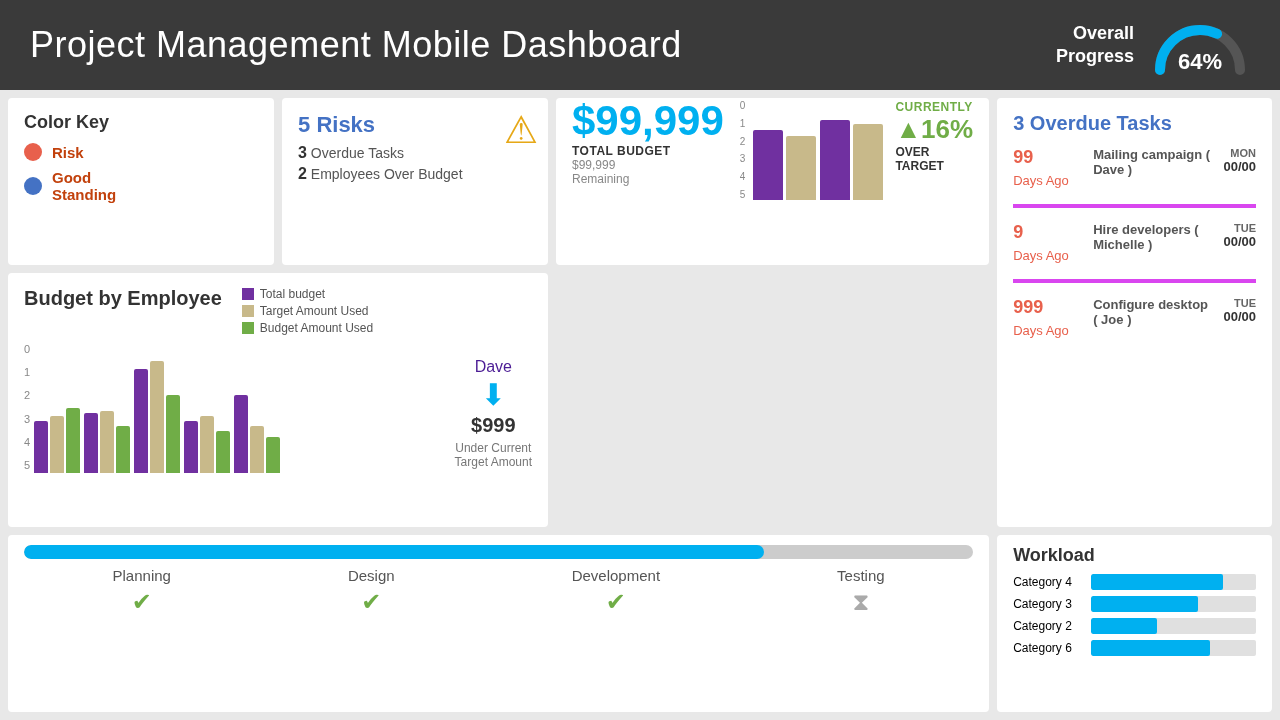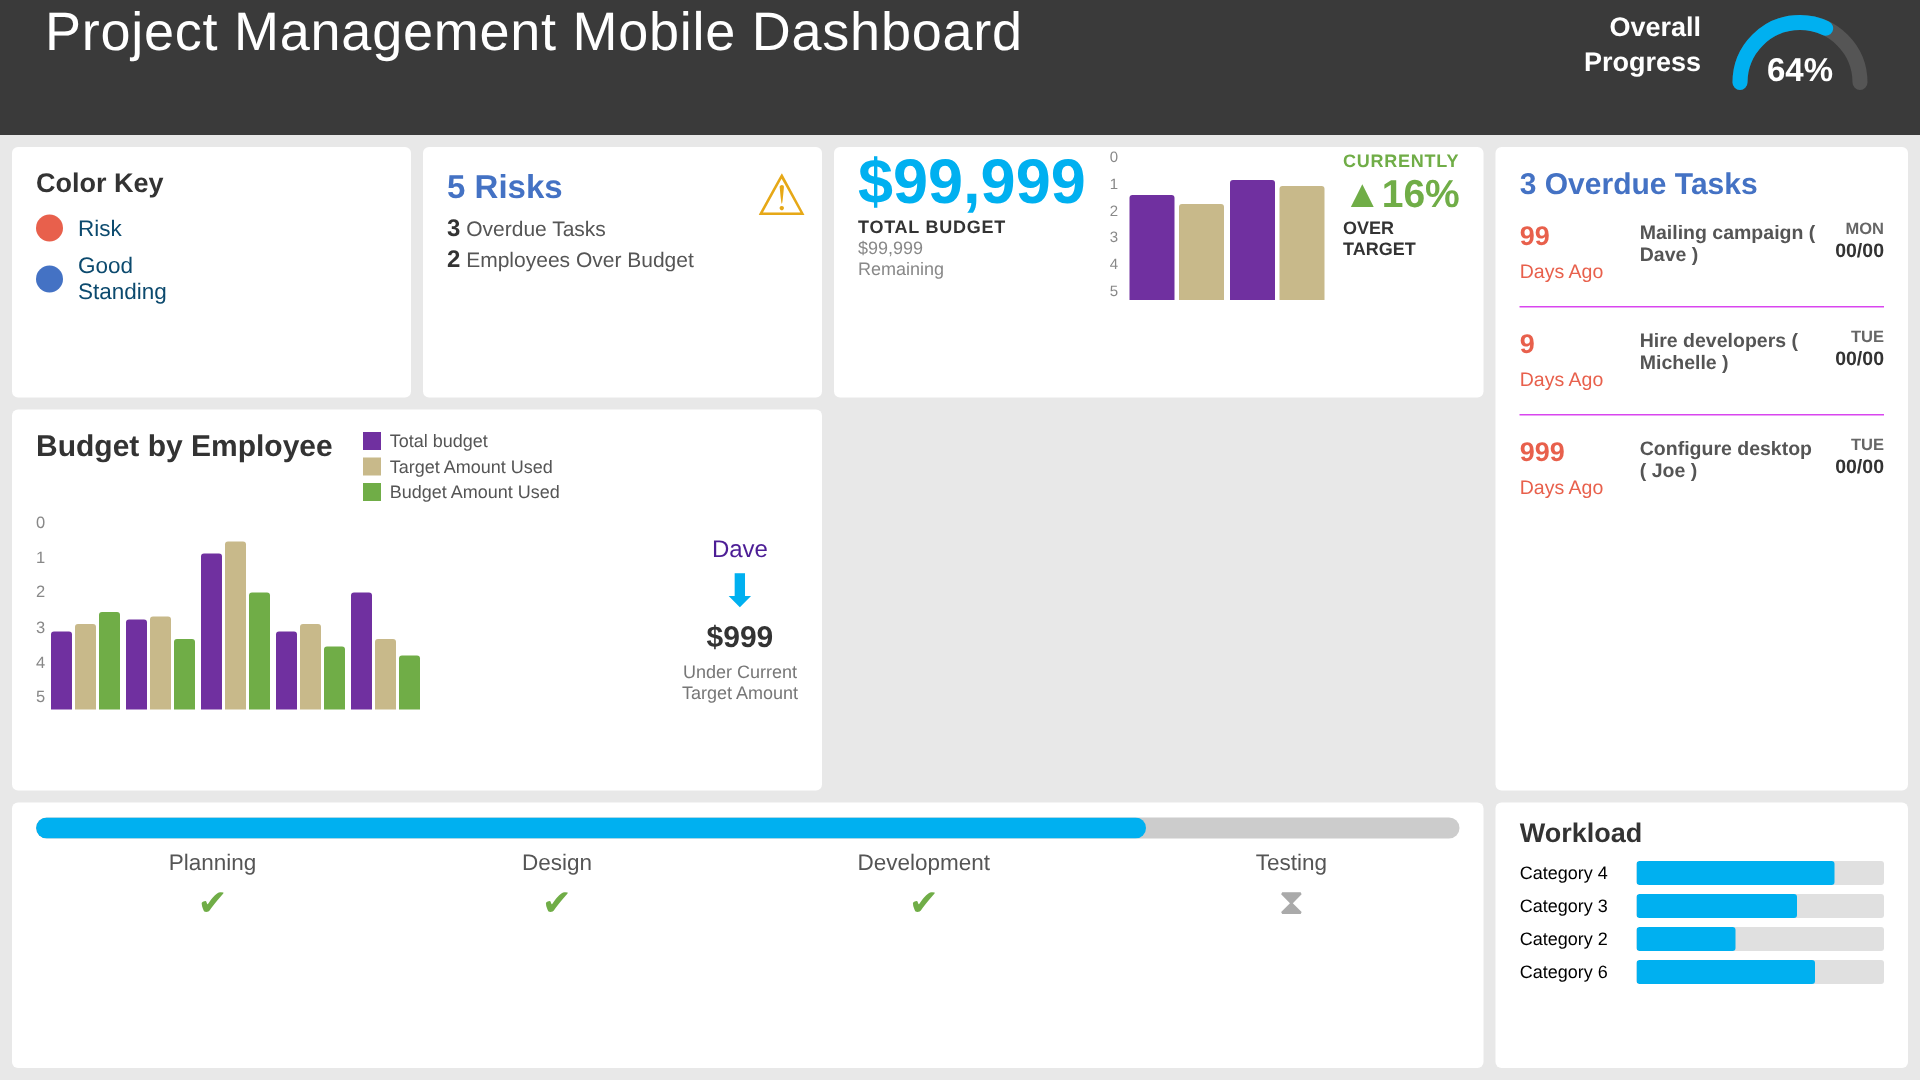--- a/index.html
+++ b/index.html
@@ -3,21 +3,21 @@
   <meta charset="utf-8">
   <style>
     * { box-sizing: border-box; margin: 0; padding: 0; }
     body { font-family: 'Segoe UI', Arial, sans-serif; background: #e8e8e8; width: 1280px; height: 720px; overflow: hidden; }
 
     
     .header {
       background: #3a3a3a;
       color: white;
       display: flex;
-      align-items: flex-start;
+      align-items: center;
       justify-content: space-between;
       padding: 0 30px;
       height: 90px;
     }
     .header-title {
       font-size: 36px;
       font-weight: 300;
       letter-spacing: 0.5px;
     }
     .overall-progress {
@@ -84,21 +84,21 @@
       margin-bottom: 8px;
     }
     .dot {
       width: 18px;
       height: 18px;
       border-radius: 50%;
       flex-shrink: 0;
     }
     .dot-risk { background: #e8604c; }
     .dot-good { background: #4472c4; }
-    .key-label { font-size: 15px; color: #0c4a6e; }
+    .key-label { font-size: 15px; color: #c2410c; font-weight: bold; }
 
     .risks-card {
       background: white;
       border-radius: 4px;
       padding: 14px 16px;
       position: relative;
     }
     .risks-title {
       font-size: 22px;
       font-weight: 700;
@@ -304,21 +304,21 @@
       color: #333;
       margin-bottom: 12px;
     }
     .overdue-title span { color: #4472c4; }
     .overdue-item {
       display: flex;
       align-items: flex-start;
       gap: 10px;
       margin-bottom: 14px;
       padding-bottom: 14px;
-      border-bottom: 1px solid #d946ef;
+      border-bottom: 4px solid #d946ef;
     }
     .overdue-item:last-child { border-bottom: none; }
     .days-ago {
       font-size: 18px;
       font-weight: 700;
       color: #e8604c;
       line-height: 1.2;
       white-space: nowrap;
       min-width: 70px;
     }

